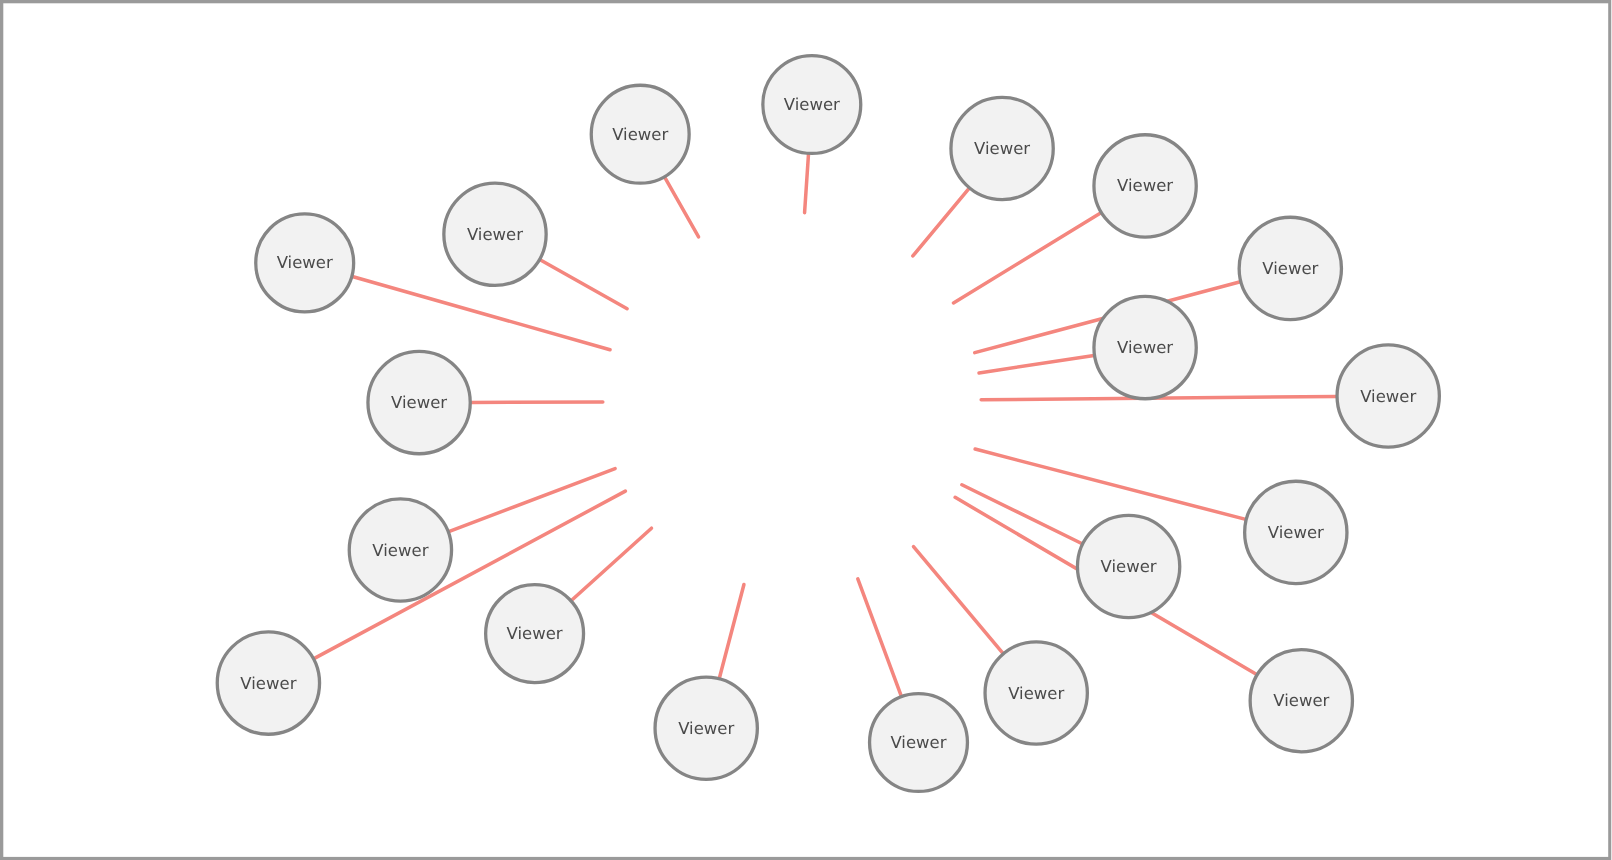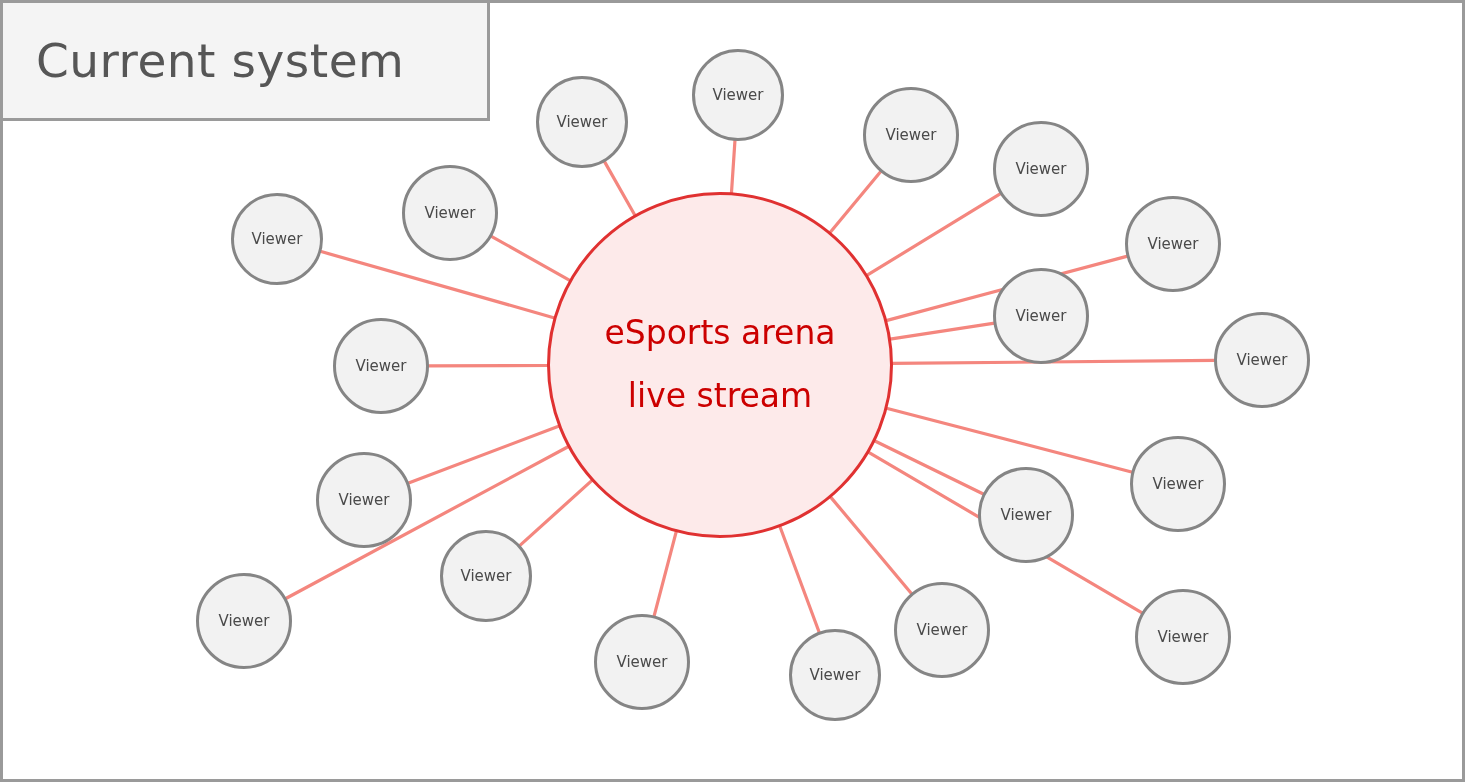--- a/index.html
+++ b/index.html
@@ -115,24 +115,20 @@
       <line x1="871.44" y1="437.71" x2="980.80" y2="491.31" stroke="#f4867e" stroke-width="3.2" stroke-linecap="round"></line>
       <line x1="589.26" y1="477.18" x2="516.42" y2="542.87" stroke="#f4867e" stroke-width="3.2" stroke-linecap="round"></line>
       <line x1="565.52" y1="443.47" x2="282.39" y2="595.74" stroke="#f4867e" stroke-width="3.2" stroke-linecap="round"></line>
       <line x1="827.45" y1="493.85" x2="908.82" y2="590.97" stroke="#f4867e" stroke-width="3.2" stroke-linecap="round"></line>
       <line x1="865.30" y1="449.12" x2="1139.48" y2="610.19" stroke="#f4867e" stroke-width="3.2" stroke-linecap="round"></line>
       <line x1="673.31" y1="528.36" x2="650.94" y2="613.54" stroke="#f4867e" stroke-width="3.2" stroke-linecap="round"></line>
       <line x1="776.82" y1="523.26" x2="816.35" y2="629.81" stroke="#f4867e" stroke-width="3.2" stroke-linecap="round"></line>
     </svg>
 
   <div id="node-layer">
-      <div class="hub" style="left: 544px; top: 189px; width: 346px; height: 346px; background: rgb(253, 234, 234); border-color: rgb(224, 49, 49);">
-        <span class="hub-line" style="color: rgb(204, 0, 0);">eSports arena</span>
-        <span class="hub-line" style="color: rgb(204, 0, 0);">live stream</span>
-      </div>
       <div class="viewer" style="left: 689px; top: 46px; width: 92px; height: 92px; background: rgb(242, 242, 242); border-color: rgb(133, 133, 133);">
         <span class="viewer-label" style="color: rgb(74, 74, 74);">Viewer</span>
       </div>
       <div class="viewer" style="left: 533px; top: 73px; width: 92px; height: 92px; background: rgb(242, 242, 242); border-color: rgb(133, 133, 133);">
         <span class="viewer-label" style="color: rgb(74, 74, 74);">Viewer</span>
       </div>
       <div class="viewer" style="left: 860px; top: 84px; width: 96px; height: 96px; background: rgb(242, 242, 242); border-color: rgb(133, 133, 133);">
         <span class="viewer-label" style="color: rgb(74, 74, 74);">Viewer</span>
       </div>
       <div class="viewer" style="left: 990px; top: 118px; width: 96px; height: 96px; background: rgb(242, 242, 242); border-color: rgb(133, 133, 133);">
@@ -178,17 +174,14 @@
         <span class="viewer-label" style="color: rgb(74, 74, 74);">Viewer</span>
       </div>
       <div class="viewer" style="left: 591px; top: 611px; width: 96px; height: 96px; background: rgb(242, 242, 242); border-color: rgb(133, 133, 133);">
         <span class="viewer-label" style="color: rgb(74, 74, 74);">Viewer</span>
       </div>
       <div class="viewer" style="left: 786px; top: 626px; width: 92px; height: 92px; background: rgb(242, 242, 242); border-color: rgb(133, 133, 133);">
         <span class="viewer-label" style="color: rgb(74, 74, 74);">Viewer</span>
       </div>
     </div>
 
-  <div class="title-box">
-    <span class="title-text">Current system</span>
-  </div>
 
 </div>
 
 </body></html>

